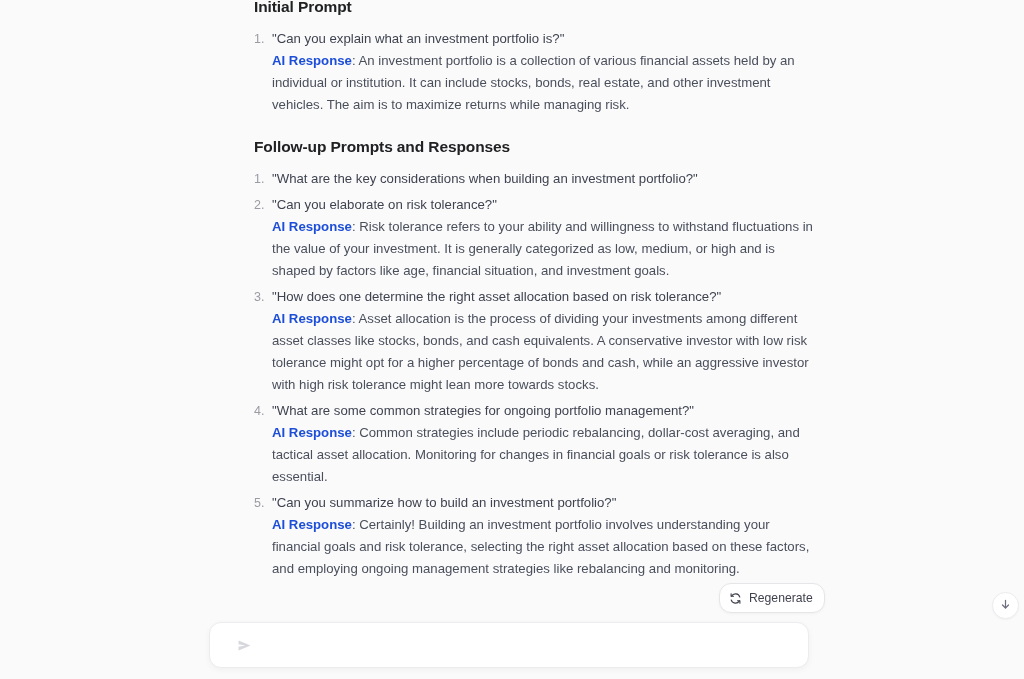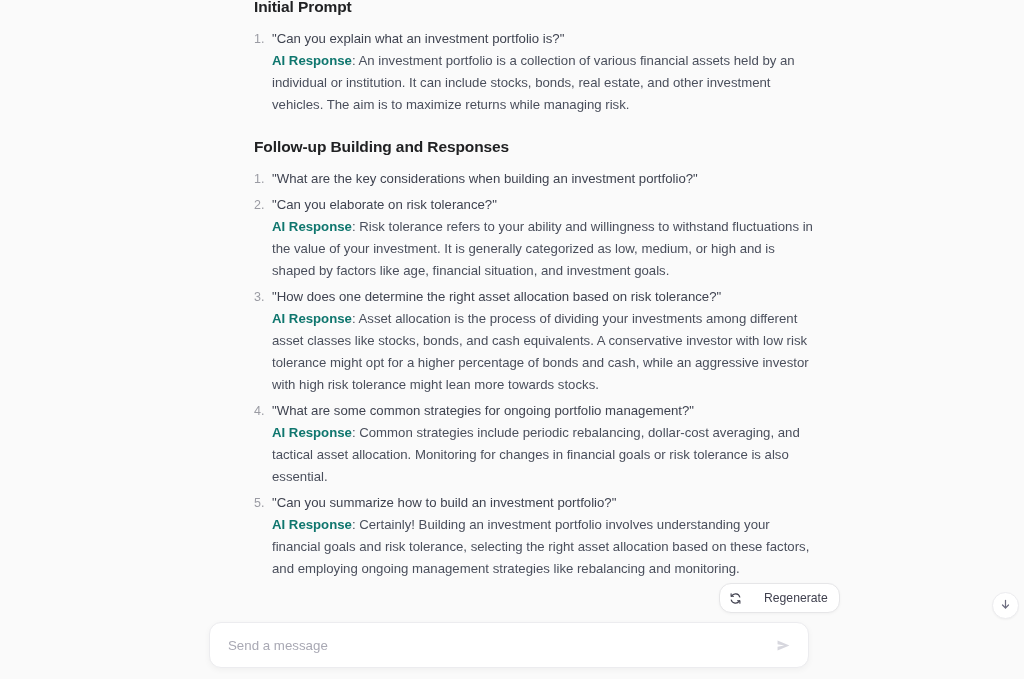--- a/index.html
+++ b/index.html
@@ -77,31 +77,31 @@
 
   .response-text {
     font-size: 13.2px;
     line-height: 22px;
     color: #4a4f5c;
     margin-top: 0px;
   }
 
   .response-label {
     font-weight: bold;
-    color: #0f766e;
+    color: #1d4ed8;
   }
 
   
   .regenerate-btn {
     position: absolute;
     top: 583px;
     left: 719px;
     display: flex;
     align-items: center;
-    gap: 22px;
+    gap: 7px;
     background: #ffffff;
     border: 1px solid #e6e6e8;
     border-radius: 12px;
     padding: 7px 11px 7px 9px;
     font-size: 12.2px;
     color: #40414f;
     box-shadow: 0 1px 3px rgba(0,0,0,0.04);
     cursor: pointer;
     white-space: nowrap;
     z-index: 20;
@@ -200,21 +200,21 @@
 
     <ol class="qa-list">
       <li>
         <div class="prompt-text">"Can you explain what an investment portfolio is?"</div>
         <div class="response-text">
           <span class="response-label">AI Response</span><span>: An investment portfolio is a collection of various financial assets held by an individual or institution. It can include stocks, bonds, real estate, and other investment vehicles. The aim is to maximize returns while managing risk.</span>
         </div>
       </li>
     </ol>
 
-    <h2 class="section-heading" id="heading-followup">Follow-up Building and Responses</h2>
+    <h2 class="section-heading" id="heading-followup">Follow-up Prompts and Responses</h2>
 
     <ol class="qa-list">
       <li>
         <div class="prompt-text">"What are the key considerations when building an investment portfolio?"</div>
       </li>
       <li>
         <div class="prompt-text">"Can you elaborate on risk tolerance?"</div>
         <div class="response-text">
           <span class="response-label">AI Response</span><span>: Risk tolerance refers to your ability and willingness to withstand fluctuations in the value of your investment. It is generally categorized as low, medium, or high and is shaped by factors like age, financial situation, and investment goals.</span>
         </div>
@@ -260,21 +260,20 @@
       <path d="M8 3v9"></path>
       <path d="M4.3 8.6L8 12.3l3.7-3.7"></path>
     </svg>
   </span>
 </div>
 
 <div class="corner-bubble"></div>
 
 <div class="composer-bar">
   <div class="composer-box">
-    <input class="composer-input" type="text" placeholder="Send a message" style="">
     <button class="send-btn">
       <span>
         <svg width="17" height="17" viewBox="0 0 20 20" fill="#d7d7de">
           <path d="M3 4.2 L17 10 L3 15.8 L3 11.6 L11 10 L3 8.4 Z"></path>
         </svg>
       </span>
     </button>
   </div>
 </div>
 

